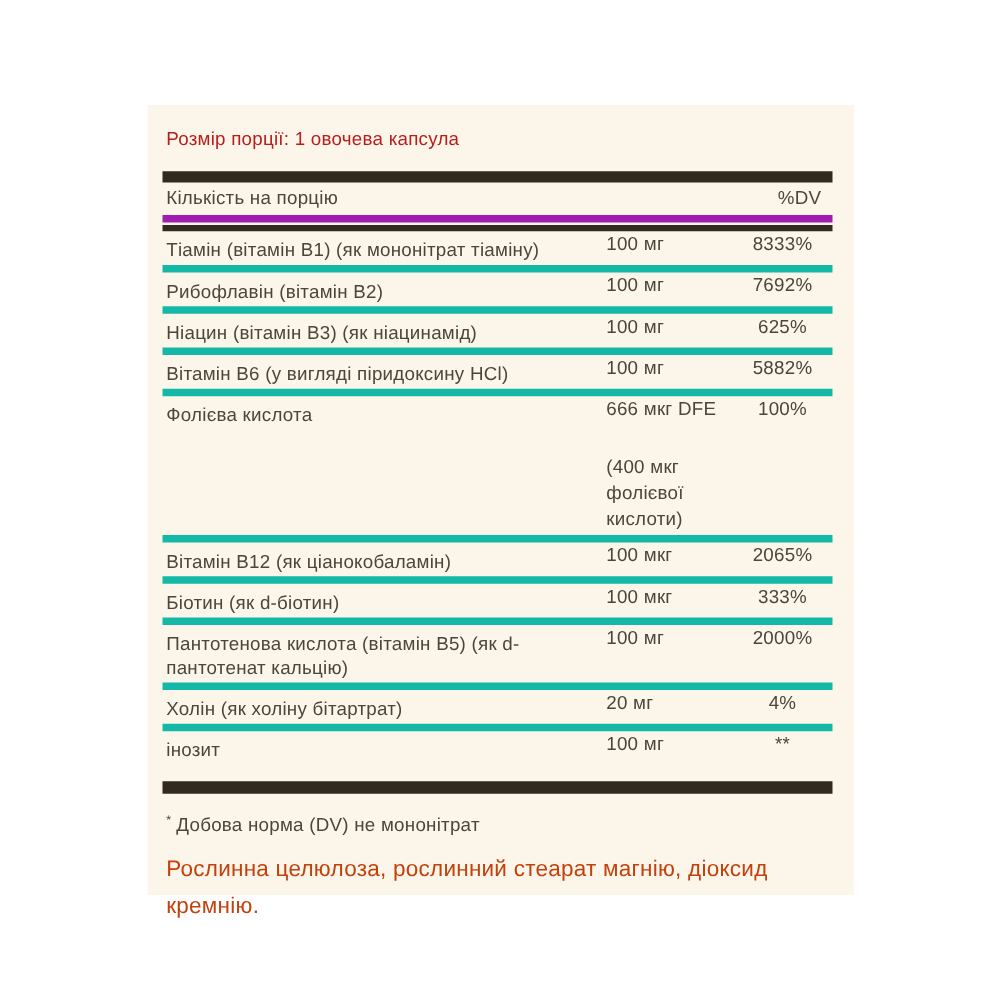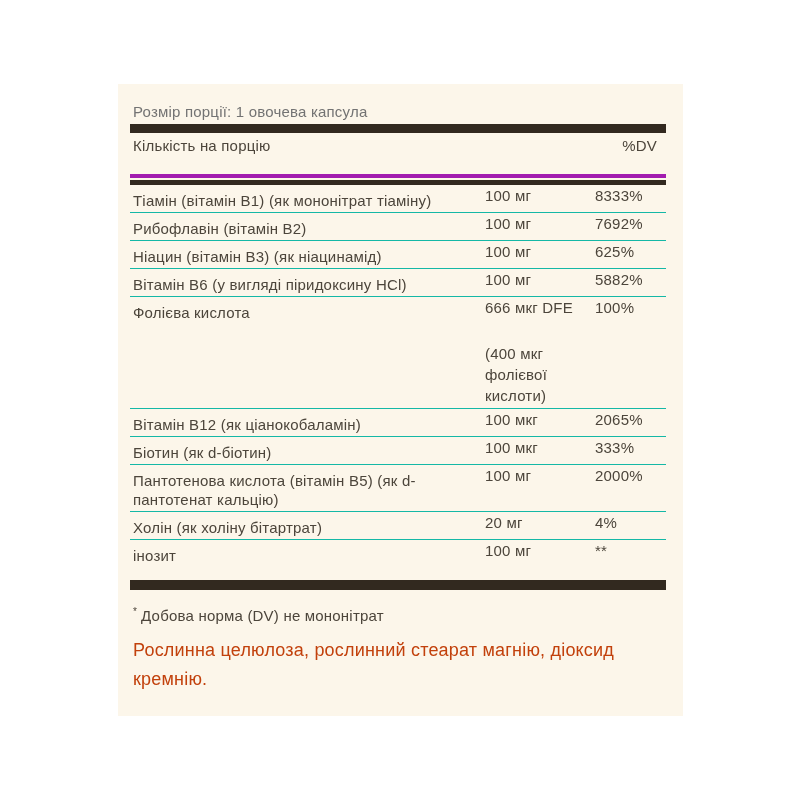--- a/index.html
+++ b/index.html
@@ -12,54 +12,54 @@
     overflow:hidden;
   }
   .panel {
     position:absolute;
     left:118px; top:84px;
     width:565px; height:632px;
     background:#fcf6ea;
   }
   .inner { margin:0 14px 0 12px; width:536px; }
   .serving {
-    padding:19px 0 3px 3px;
+    padding:19px 0 16px 3px;
     font-size:15px; line-height:18px;
     letter-spacing:.2px;
-    color:#737373;
+    color:#b91c1c;
   }
   .bar { background:#32291f; width:536px; }
   .bar.thick { height:9px; }
   .bar.mid { height:5px; margin-top:2px; }
   .bar.bottom { height:10px; }
   .header-row {
     display:flex; justify-content:space-between; align-items:flex-end;
-    padding:5px 0 20px;
-    border-bottom:4px solid #a21caf;
+    padding:5px 0 5px;
+    border-bottom:6px solid #a21caf;
     font-size:15px; line-height:16px; letter-spacing:.2px;
   }
   .header-row .h-left { padding-left:3px; }
   .header-row .h-right { padding-right:9px; }
   .row {
     display:flex; align-items:flex-start;
-    border-bottom:1px solid #14b8a6;
+    border-bottom:6px solid #14b8a6;
     font-size:15px; letter-spacing:.2px;
   }
   .row.last { border-bottom:none; }
   .nm {
     width:355px; padding:6px 8px 2px 3px;
     line-height:19px;
   }
   .amt { width:110px; padding:1px 0 2px; line-height:19px; }
   .amt .amt-main { display:block; }
   .amt .amt-note {
     display:block; width:80px;
     margin-top:26px; line-height:21px;
   }
-  .dv { flex:1; text-align:left; padding:1px 9px 2px 0; line-height:19px; }
+  .dv { flex:1; text-align:center; padding:1px 9px 2px 0; line-height:19px; }
   .row.pad-bottom { padding-bottom:13px; }
   .footnote {
     margin-top:12px; padding-left:3px;
     font-size:15px; line-height:19px; letter-spacing:.2px;
   }
   .footnote sup { font-size:10px; margin-right:4px; vertical-align:6px; }
   .ing-heading {
     margin-top:33px; padding-left:3px;
     font-size:17px; font-weight:bold;
     color:#3b3731; letter-spacing:.3px;

